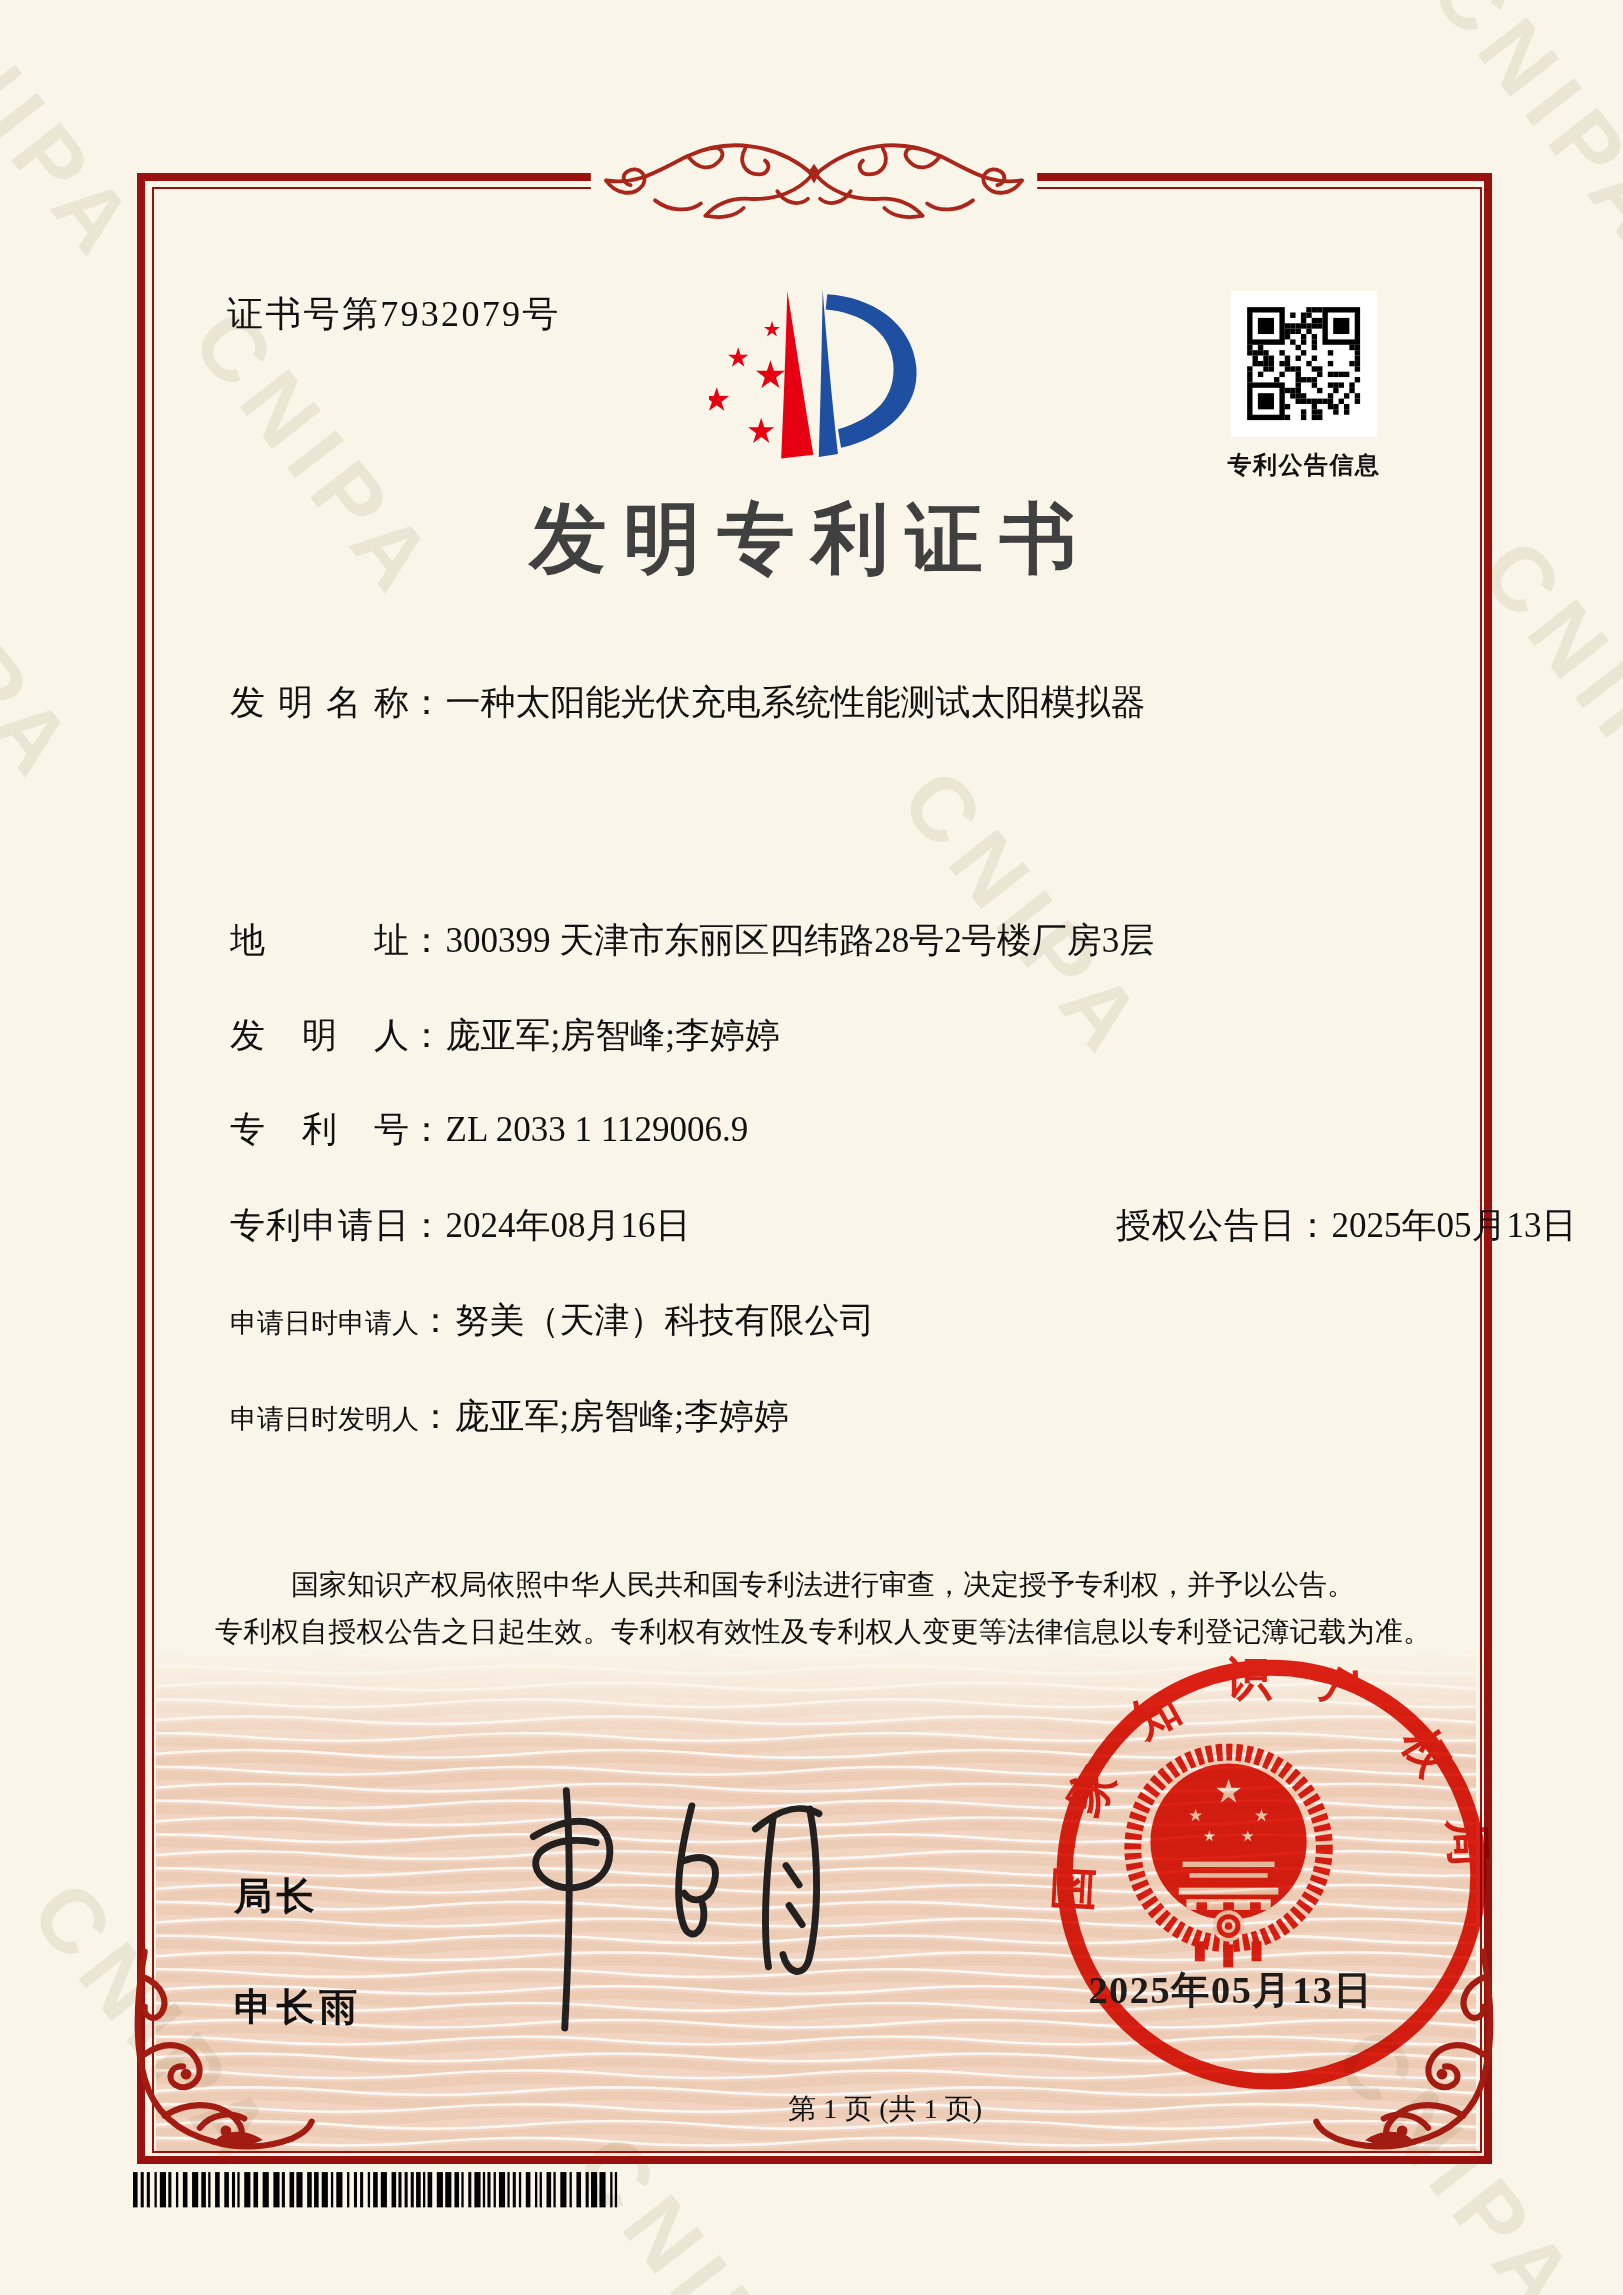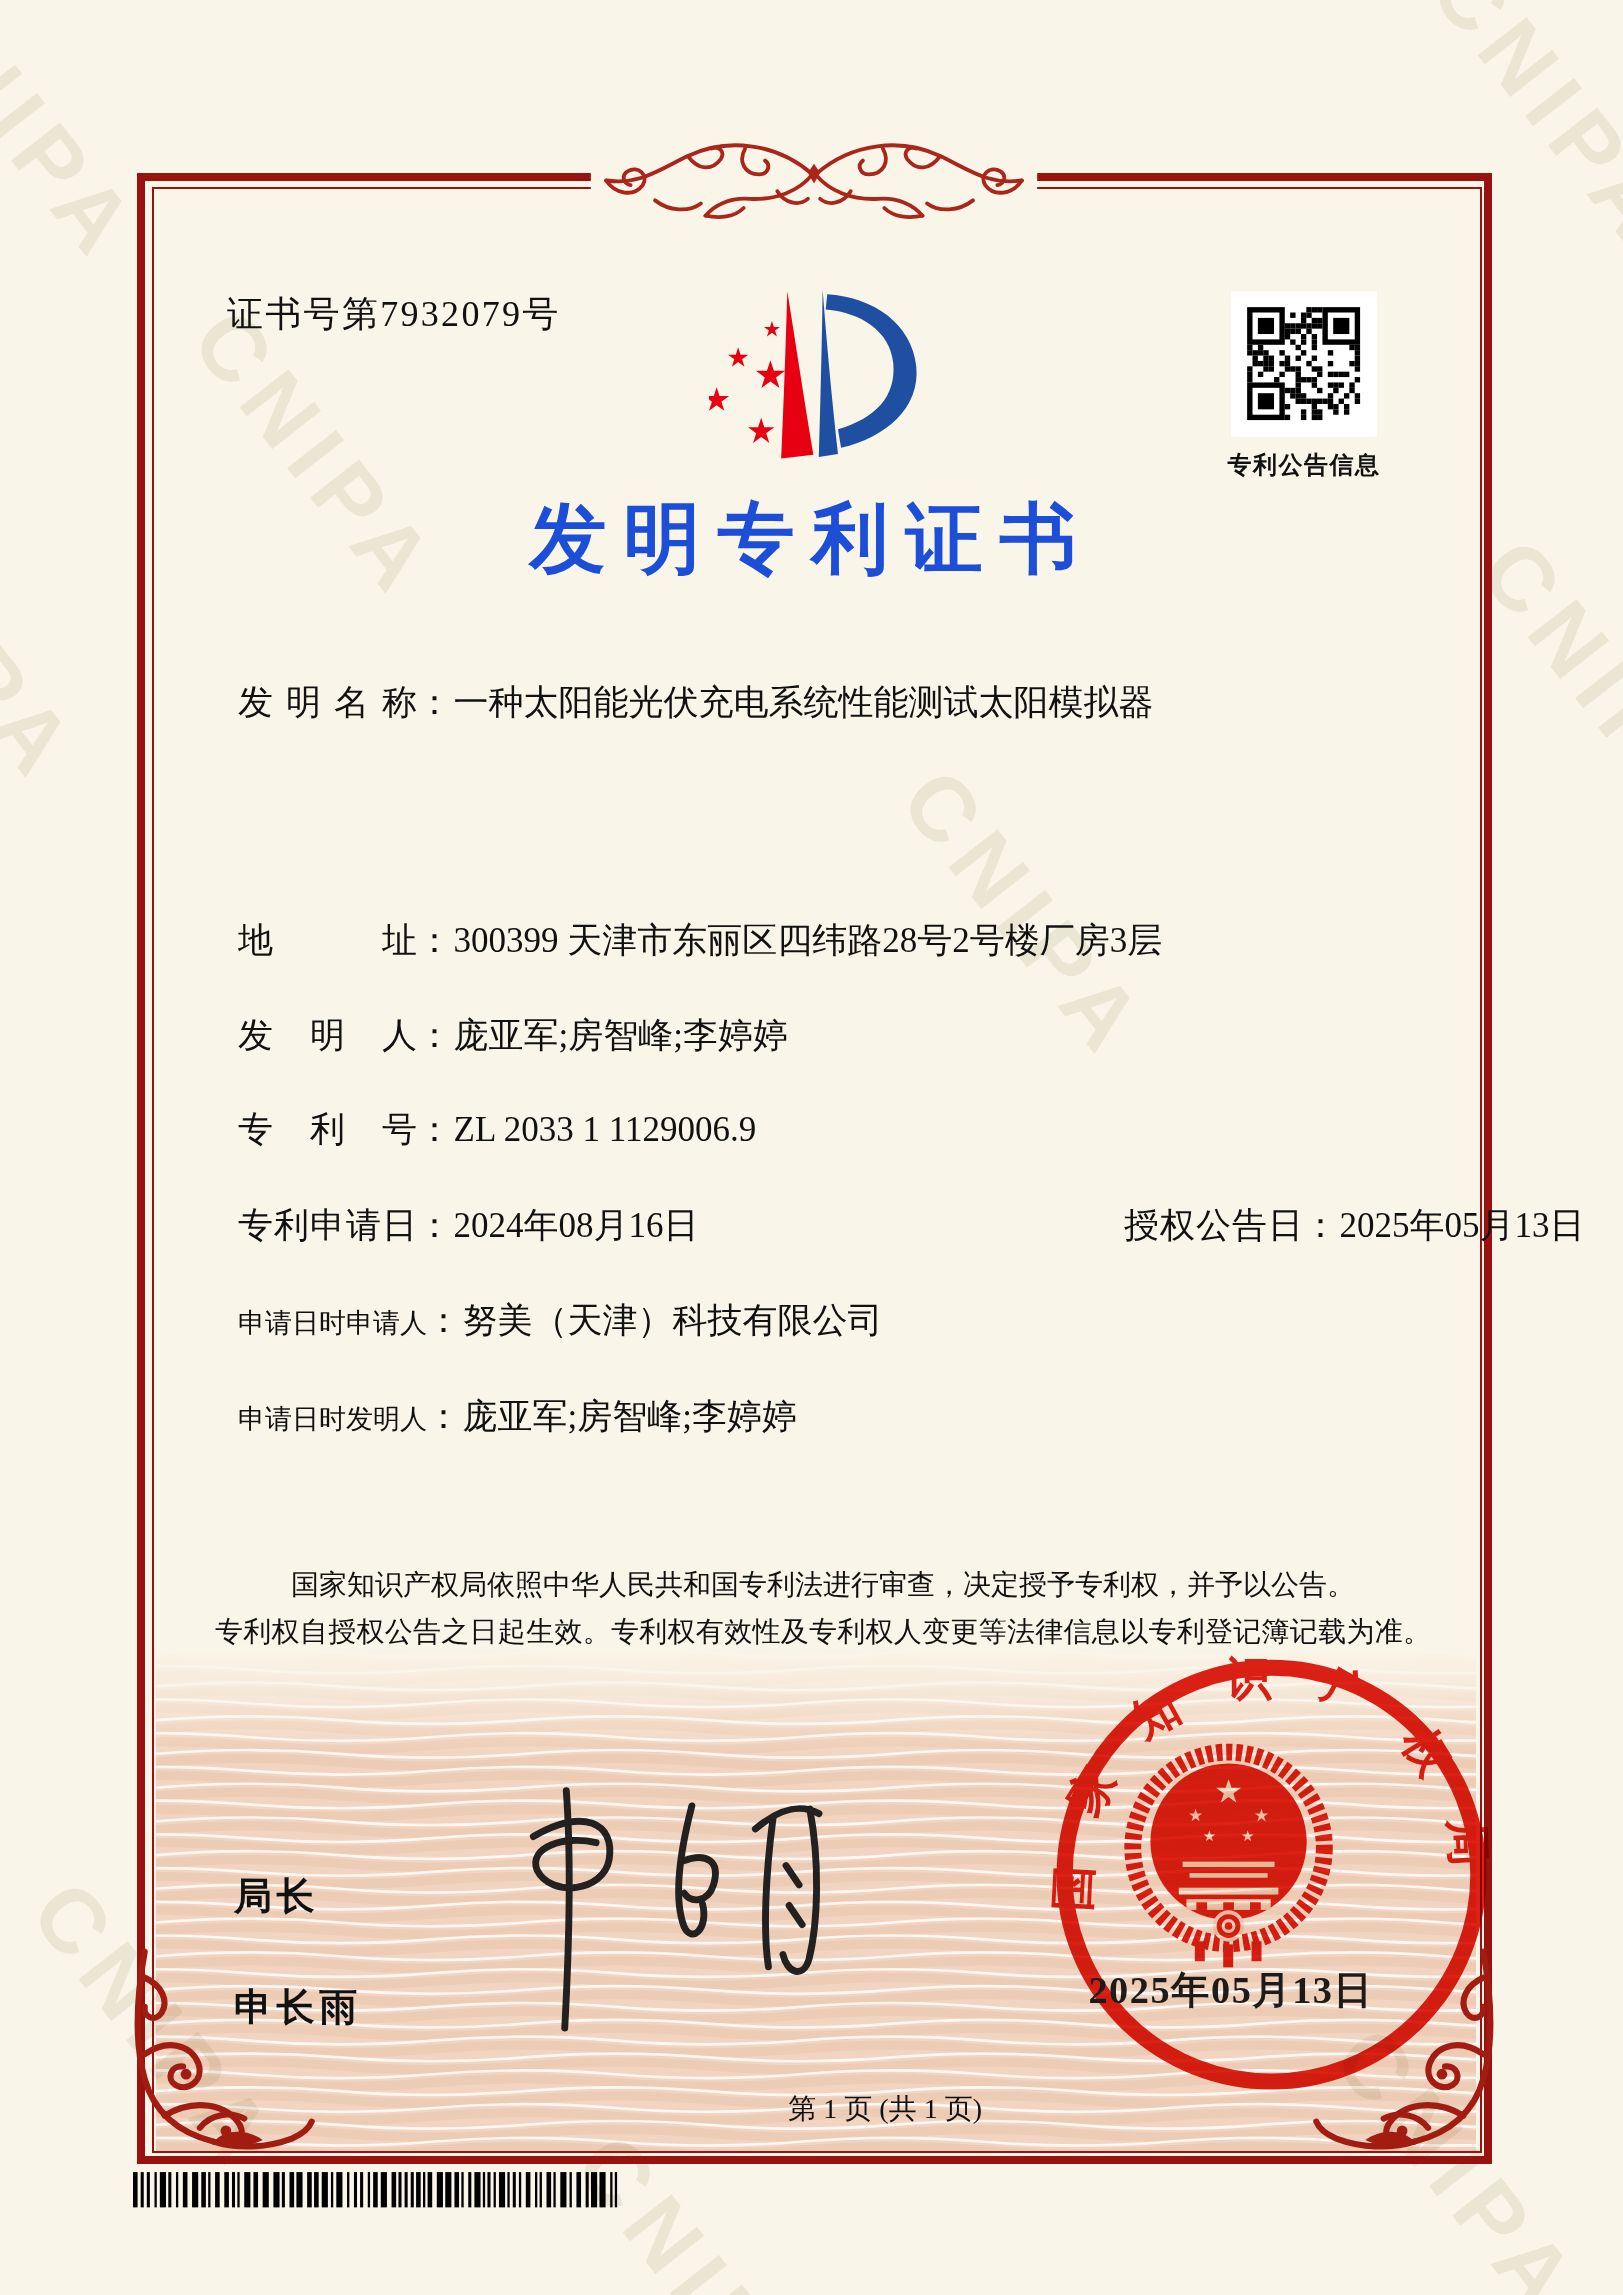--- a/index.html
+++ b/index.html
@@ -40,25 +40,25 @@
   .qr-block{
     position:absolute; left:1231px; top:291px; width:146px; height:146px;
     background:#ffffff; z-index:5;
   }
   .qr-label{
     position:absolute; left:1216px; top:449px; width:176px; text-align:center;
     font-size:24px; font-weight:600; letter-spacing:1.5px; z-index:5;
   }
   .title{
     position:absolute; left:0; top:488px; width:1623px; text-align:center;
-    font-size:77px; font-weight:700; letter-spacing:17px; color:#1d4ed8; z-index:5;
+    font-size:77px; font-weight:700; letter-spacing:17px; color:#404040; z-index:5;
     white-space:nowrap;
   }
   
-  .row{position:absolute; left:238px; font-size:35px; z-index:5; white-space:nowrap;}
+  .row{position:absolute; left:230px; font-size:35px; z-index:5; white-space:nowrap;}
   .row2{position:absolute; left:886px; top:0; white-space:nowrap;}
   .lbl{
     display:inline-block; width:179px; vertical-align:bottom;
     text-align:justify; text-align-last:justify; -moz-text-align-last:justify;
   }
   .lbl-sm{
     display:inline-block; width:188px; font-size:27px; vertical-align:baseline;
     text-align:justify; text-align-last:justify;
   }
   .colon{display:inline-block;}

